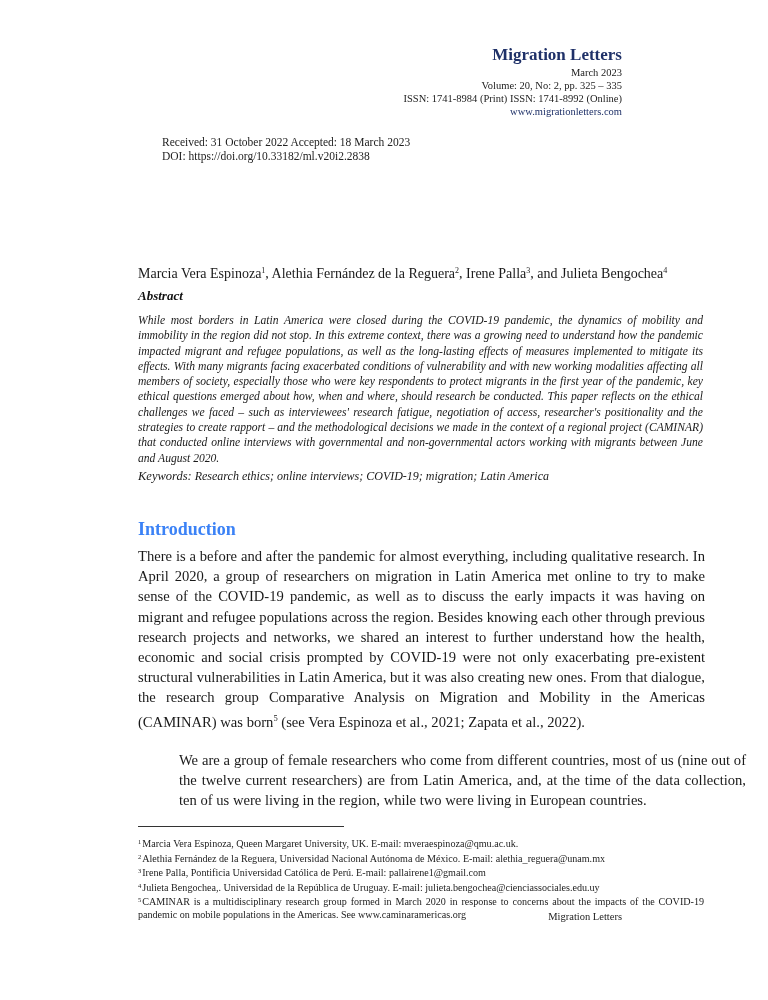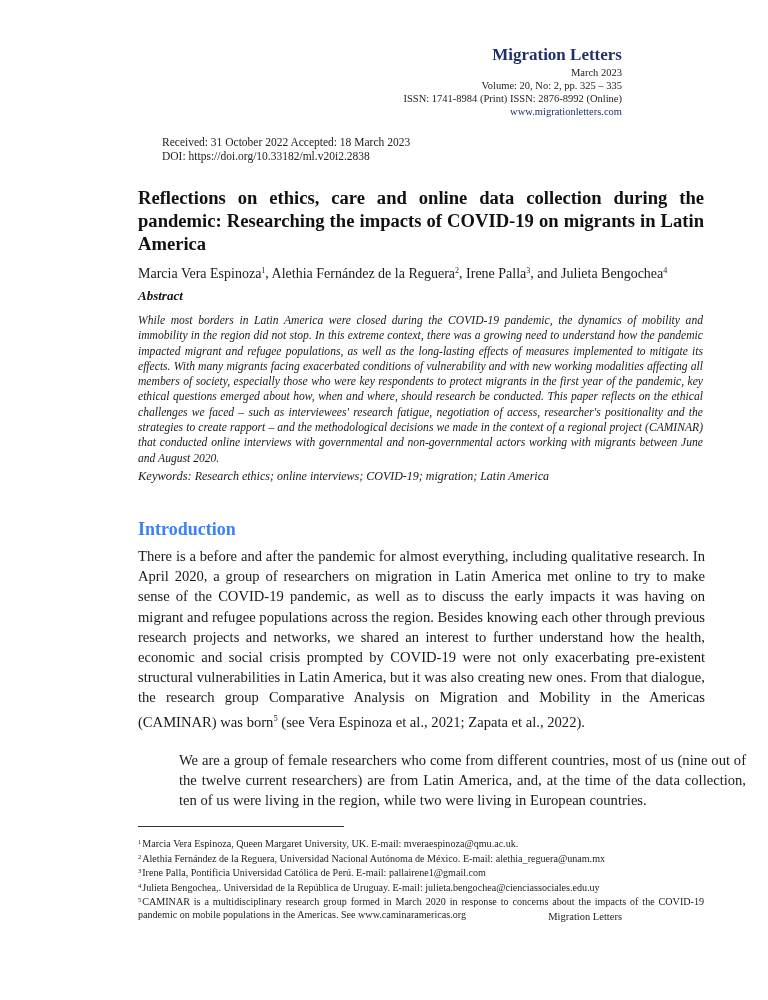--- a/index.html
+++ b/index.html
@@ -42,30 +42,29 @@
 </style>
 </head>
 <body>
 
 <div class="page">
 
   <div class="journal-header">
     <div class="journal-title">Migration Letters</div>
     <div class="journal-meta">March 2023</div>
     <div class="journal-meta">Volume: 20, No: 2, pp. 325 – 335</div>
-    <div class="journal-meta">ISSN: 1741-8984 (Print) ISSN: 2876-8992 (Online)</div>
+    <div class="journal-meta">ISSN: 1741-8984 (Print) ISSN: 1741-8992 (Online)</div>
     <div class="journal-url">www.migrationletters.com</div>
   </div>
 
   <div class="received">
     <div>Received: 31 October 2022 Accepted: 18 March 2023</div>
     <div>DOI: https://doi.org/10.33182/ml.v20i2.2838</div>
   </div>
 
-  <div class="title">Reflections on ethics, care and online data collection during the pandemic: Researching the impacts of COVID-19 on migrants in Latin America</div>
 
   <div class="authors">
     <span>Marcia Vera Espinoza</span><sup>1</sup><span>, </span><span>Alethia Fernández de la Reguera</span><sup>2</sup><span>, </span><span>Irene Palla</span><sup>3</sup><span>, and </span><span>Julieta Bengochea</span><sup>4</sup>
   </div>
 
   <div class="abstract-label">Abstract</div>
   <div class="abstract-text">While most borders in Latin America were closed during the COVID-19 pandemic, the dynamics of mobility and immobility in the region did not stop. In this extreme context, there was a growing need to understand how the pandemic impacted migrant and refugee populations, as well as the long-lasting effects of measures implemented to mitigate its effects. With many migrants facing exacerbated conditions of vulnerability and with new working modalities affecting all members of society, especially those who were key respondents to protect migrants in the first year of the pandemic, key ethical questions emerged about how, when and where, should research be conducted. This paper reflects on the ethical challenges we faced – such as interviewees' research fatigue, negotiation of access, researcher's positionality and the strategies to create rapport – and the methodological decisions we made in the context of a regional project (CAMINAR) that conducted online interviews with governmental and non-governmental actors working with migrants between June and August 2020.</div>
 
   <div class="keywords">
     <span class="keywords-label">Keywords:</span>

